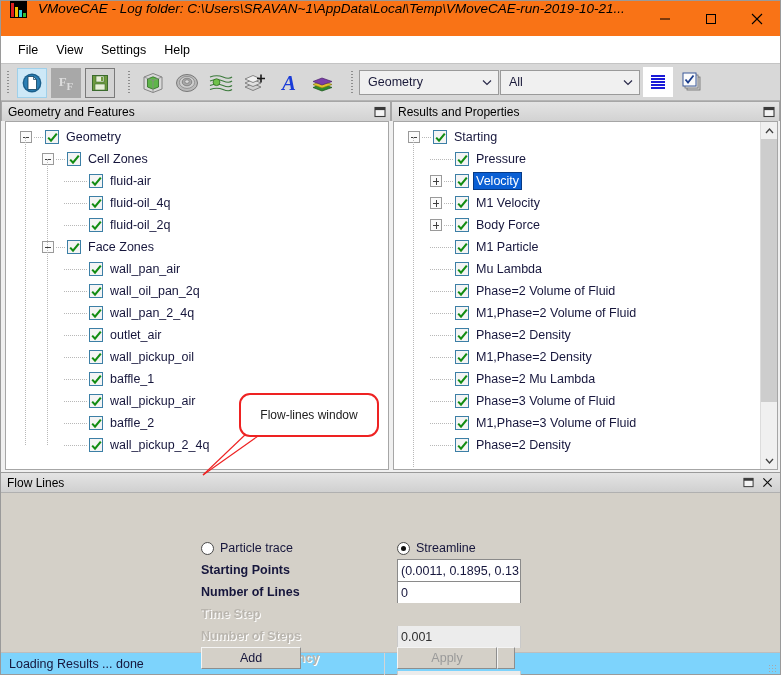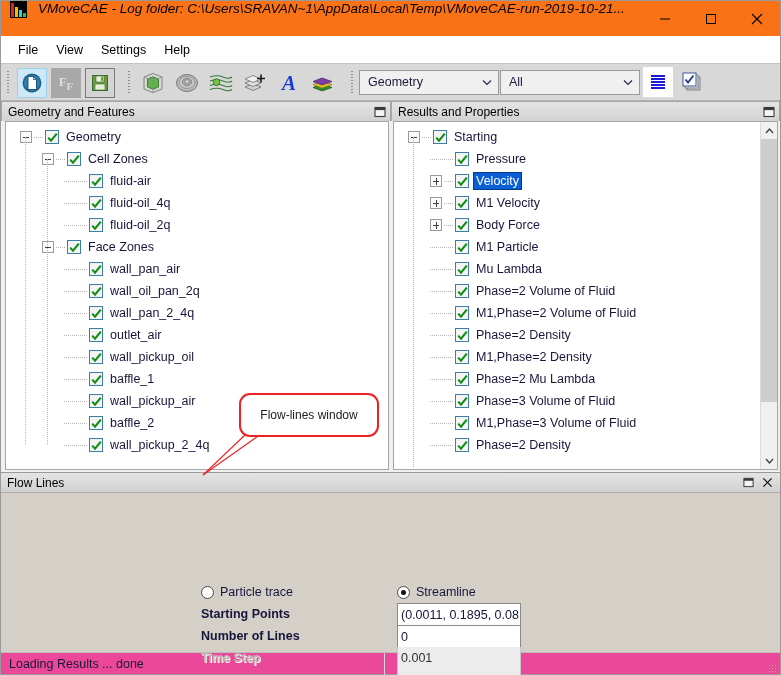--- a/index.html
+++ b/index.html
@@ -255,21 +255,20 @@
     width: 80px; height: 46px;
     z-index: 19;
   }
 
   
   .dock {
     flex: 0 0 180px;
     display:flex; flex-direction:column;
     background:#d4d0c8;
     border-top:1px solid #9a9a9a;
-    gap:44px;
   }
   .dock-header {
     height: 20px; flex:0 0 20px;
     background: linear-gradient(to bottom, #e4e4e4 0%, #d0d0d0 100%);
     border-bottom:1px solid #b0b0b0;
     display:flex; align-items:center;
     padding: 0 5px 0 6px;
     font-size:12px; color:#000;
   }
   .dock-header .dh-title { flex:1 1 auto; }
@@ -325,21 +324,21 @@
     border:1px solid #8a8a8a;
     border-bottom:none;
     font-size:12.5px; color:#16163c;
     padding: 2px 0 0 3px;
     line-height: 18px;
     white-space:nowrap; overflow:hidden;
   }
   .fl-input.disabled {
     background:#ececec; color:#303030;
     border:1px solid #c9c9c9;
-    border-bottom:none; border-top:none;
+    border-bottom:none; border-top:none;margin-top:23px;
   }
   .fl-input.disabled.bottom { border-bottom:1px solid #c9c9c9; }
 
   .fl-buttons {
     position:absolute;
     left: 200px; top: 154px;
     display:flex;
   }
   .fl-btn {
     height: 22px;
@@ -349,21 +348,21 @@
     display:flex; align-items:center; justify-content:center;
     font-size:12.5px; color:#16163c;
   }
   #btn-add { width: 100px; }
   #btn-apply { width: 100px; color:#9a9a9a; margin-left:96px; }
   #btn-apply-right { width: 18px; margin-left:0; }
 
   
   .statusbar {
     height: 22px; flex:0 0 22px;
-    background:#ec4899;
+    background:#7dd3fc;
     border-top:1px solid #bdbdbd;
     display:flex; align-items:center;
     font-size:12.5px; color:#16163c;
     padding-left:8px;
   }
   .sb-text { flex: 0 0 375px; }
   .sb-cell { flex:1 1 auto; border-left:1px solid #d4d4d4; height:22px; position:relative; }
   .sb-grip {
     position:absolute; right:3px; bottom:2px;
     width:9px; height:9px;
@@ -945,21 +944,21 @@
         <div></div>
         <div class="fl-label disabled">Time Step</div>
         <div></div>
         <div class="fl-label disabled">Number of Steps</div>
         <div></div>
         <div class="fl-label disabled">Injection Frequency</div>
         <div></div>
       </div>
 
       <div class="fl-fields">
-        <div class="fl-input">(0.0011, 0.1895, 0.08</div>
+        <div class="fl-input">(0.0011, 0.1895, 0.13</div>
         <div class="fl-input">0</div>
         <div class="fl-input disabled">0.001</div>
         <div class="fl-input disabled">50</div>
         <div class="fl-input disabled bottom">10</div>
       </div>
 
       <div class="fl-buttons">
         <div class="fl-btn" id="btn-add">Add</div>
         <div class="fl-btn" id="btn-apply">Apply</div>
         <div class="fl-btn" id="btn-apply-right"></div>

